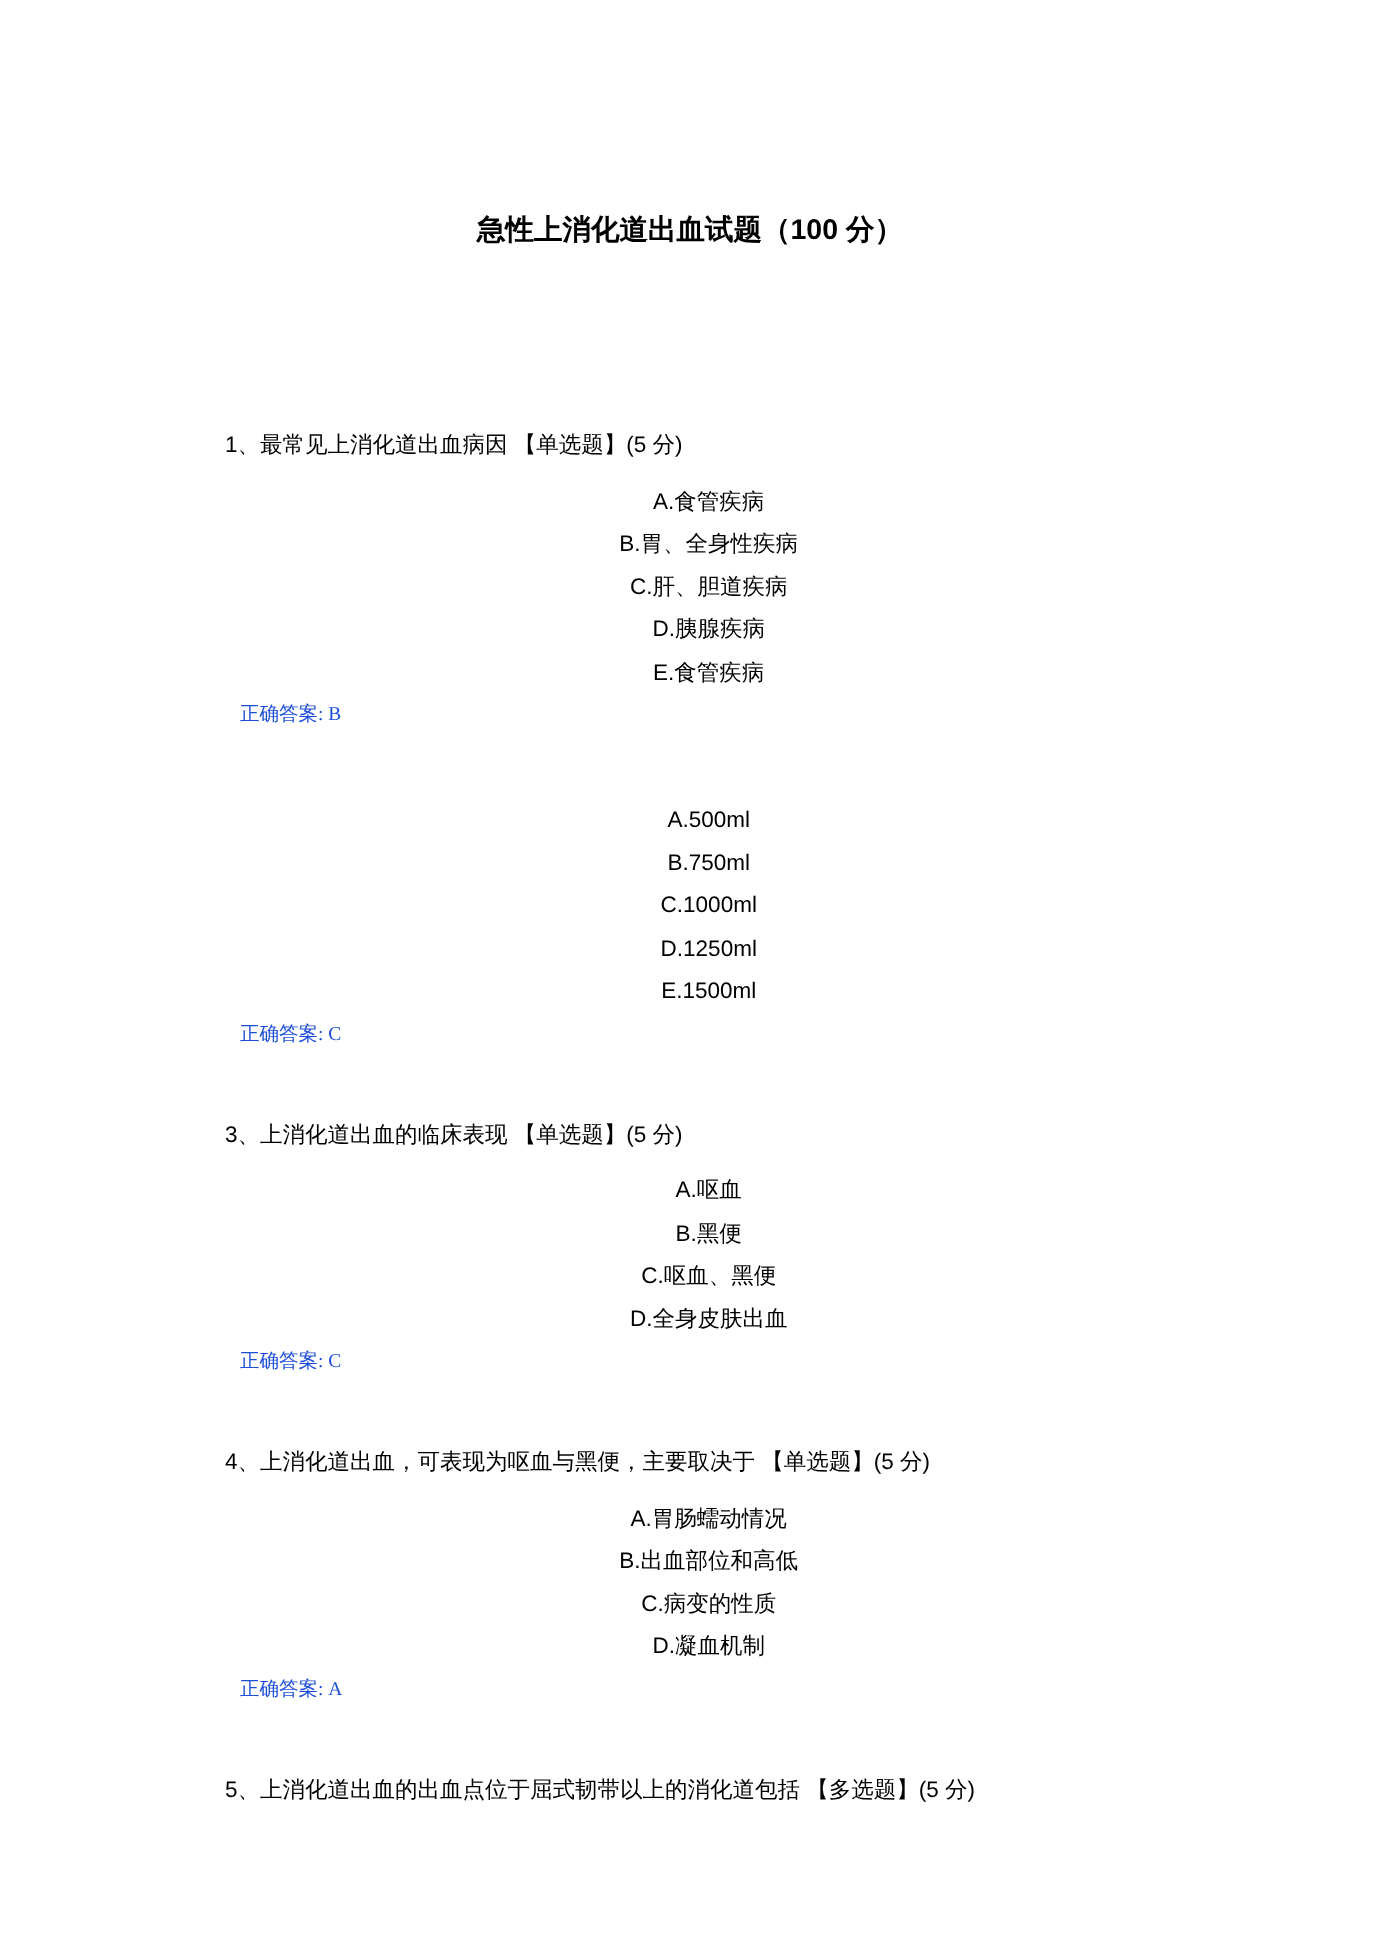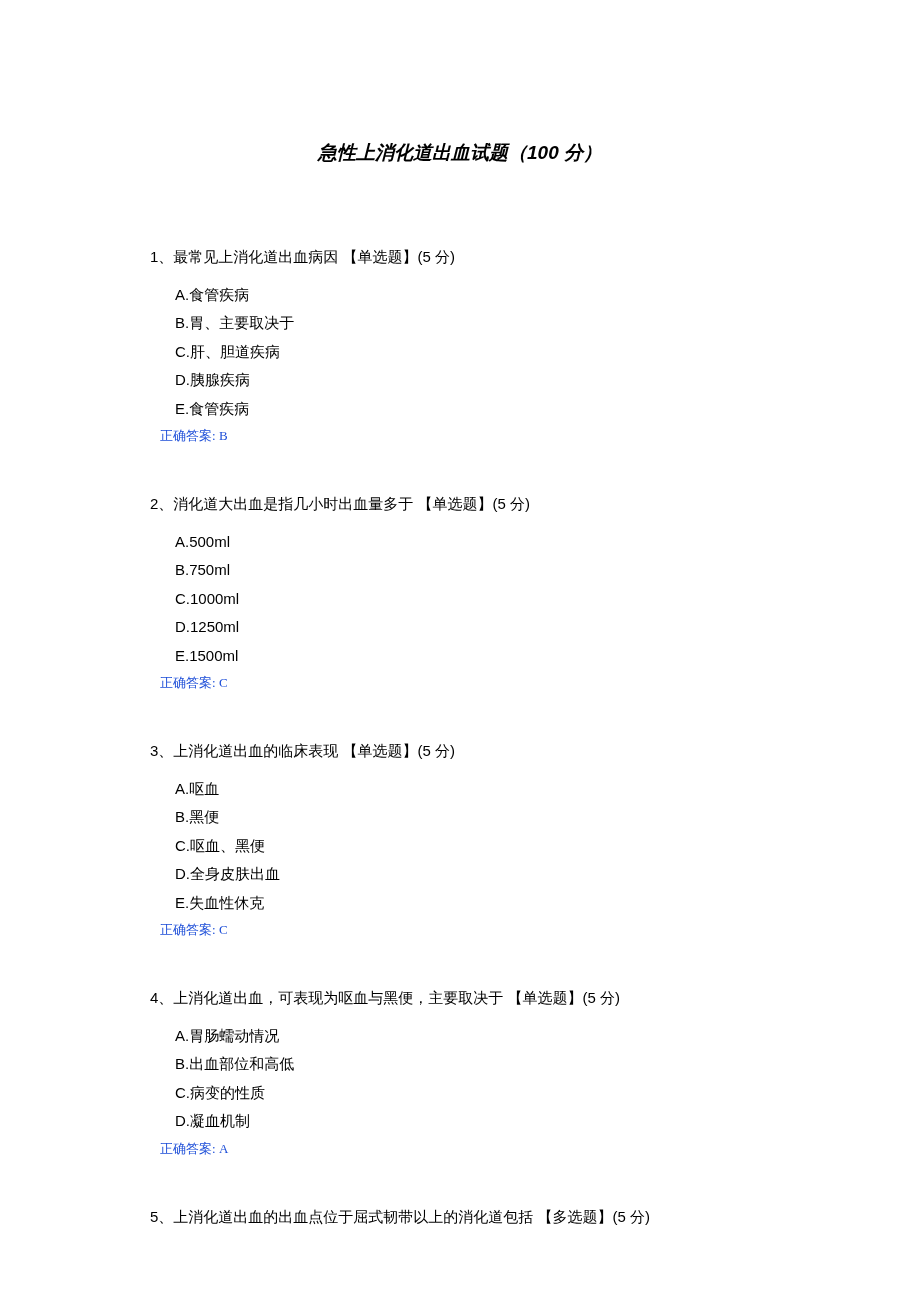--- a/index.html
+++ b/index.html
@@ -12,22 +12,21 @@
       height: 1302px;
       background: #ffffff;
       font-family: "Microsoft YaHei", "SimSun", sans-serif;
       color: #000000;
       padding: 140px 150px 40px 150px;
     }
     .title {
       text-align: center;
       font-size: 19px;
       font-weight: bold;
-      margin-bottom: 80px;
-      font-style: italic;
+      margin-bottom: 120px;
     }
     .question-block {
       margin-bottom: 48px;
     }
     .question-text {
       font-size: 15px;
       margin-bottom: 12px;
       line-height: 1.5;
     }
     .q-number {
@@ -35,20 +34,21 @@
     }
     .q-type {
       display: inline;
     }
     .q-points {
       display: inline;
       text-align: center;
     }
     .options {
       padding-left: 25px;
+      text-align: center;
     }
     .option {
       font-size: 15px;
       line-height: 1.9;
     }
     .answer {
       font-size: 13px;
       color: #1d4ed8;
       padding-left: 10px;
       margin-top: 4px;
@@ -65,34 +65,31 @@
 <body>
 
 <div class="title">急性上消化道出血试题（100 分）</div>
 
 <div class="question-block">
   <div class="question-text">
     <span class="q-number">1、</span><span>最常见上消化道出血病因 </span><span class="q-type">【单选题】</span><span class="q-points">(5 分)</span>
   </div>
   <div class="options">
     <div class="option">A.食管疾病</div>
-    <div class="option">B.胃、主要取决于</div>
+    <div class="option">B.胃、全身性疾病</div>
     <div class="option">C.肝、胆道疾病</div>
     <div class="option">D.胰腺疾病</div>
     <div class="option">E.食管疾病</div>
   </div>
   <div class="answer">
     <span class="answer-label">正确答案: </span><span class="answer-value">B</span>
   </div>
 </div>
 
 <div class="question-block">
-  <div class="question-text">
-    <span class="q-number">2、</span><span>消化道大出血是指几小时出血量多于 </span><span class="q-type">【单选题】</span><span class="q-points">(5 分)</span>
-  </div>
   <div class="options">
     <div class="option">A.500ml</div>
     <div class="option">B.750ml</div>
     <div class="option">C.1000ml</div>
     <div class="option">D.1250ml</div>
     <div class="option">E.1500ml</div>
   </div>
   <div class="answer">
     <span class="answer-label">正确答案: </span><span class="answer-value">C</span>
   </div>
@@ -100,21 +97,20 @@
 
 <div class="question-block">
   <div class="question-text">
     <span class="q-number">3、</span><span>上消化道出血的临床表现 </span><span class="q-type">【单选题】</span><span class="q-points">(5 分)</span>
   </div>
   <div class="options">
     <div class="option">A.呕血</div>
     <div class="option">B.黑便</div>
     <div class="option">C.呕血、黑便</div>
     <div class="option">D.全身皮肤出血</div>
-    <div class="option">E.失血性休克</div>
   </div>
   <div class="answer">
     <span class="answer-label">正确答案: </span><span class="answer-value">C</span>
   </div>
 </div>
 
 <div class="question-block">
   <div class="question-text">
     <span class="q-number">4、</span><span>上消化道出血，可表现为呕血与黑便，主要取决于 </span><span class="q-type">【单选题】</span><span class="q-points">(5 分)</span>
   </div>

